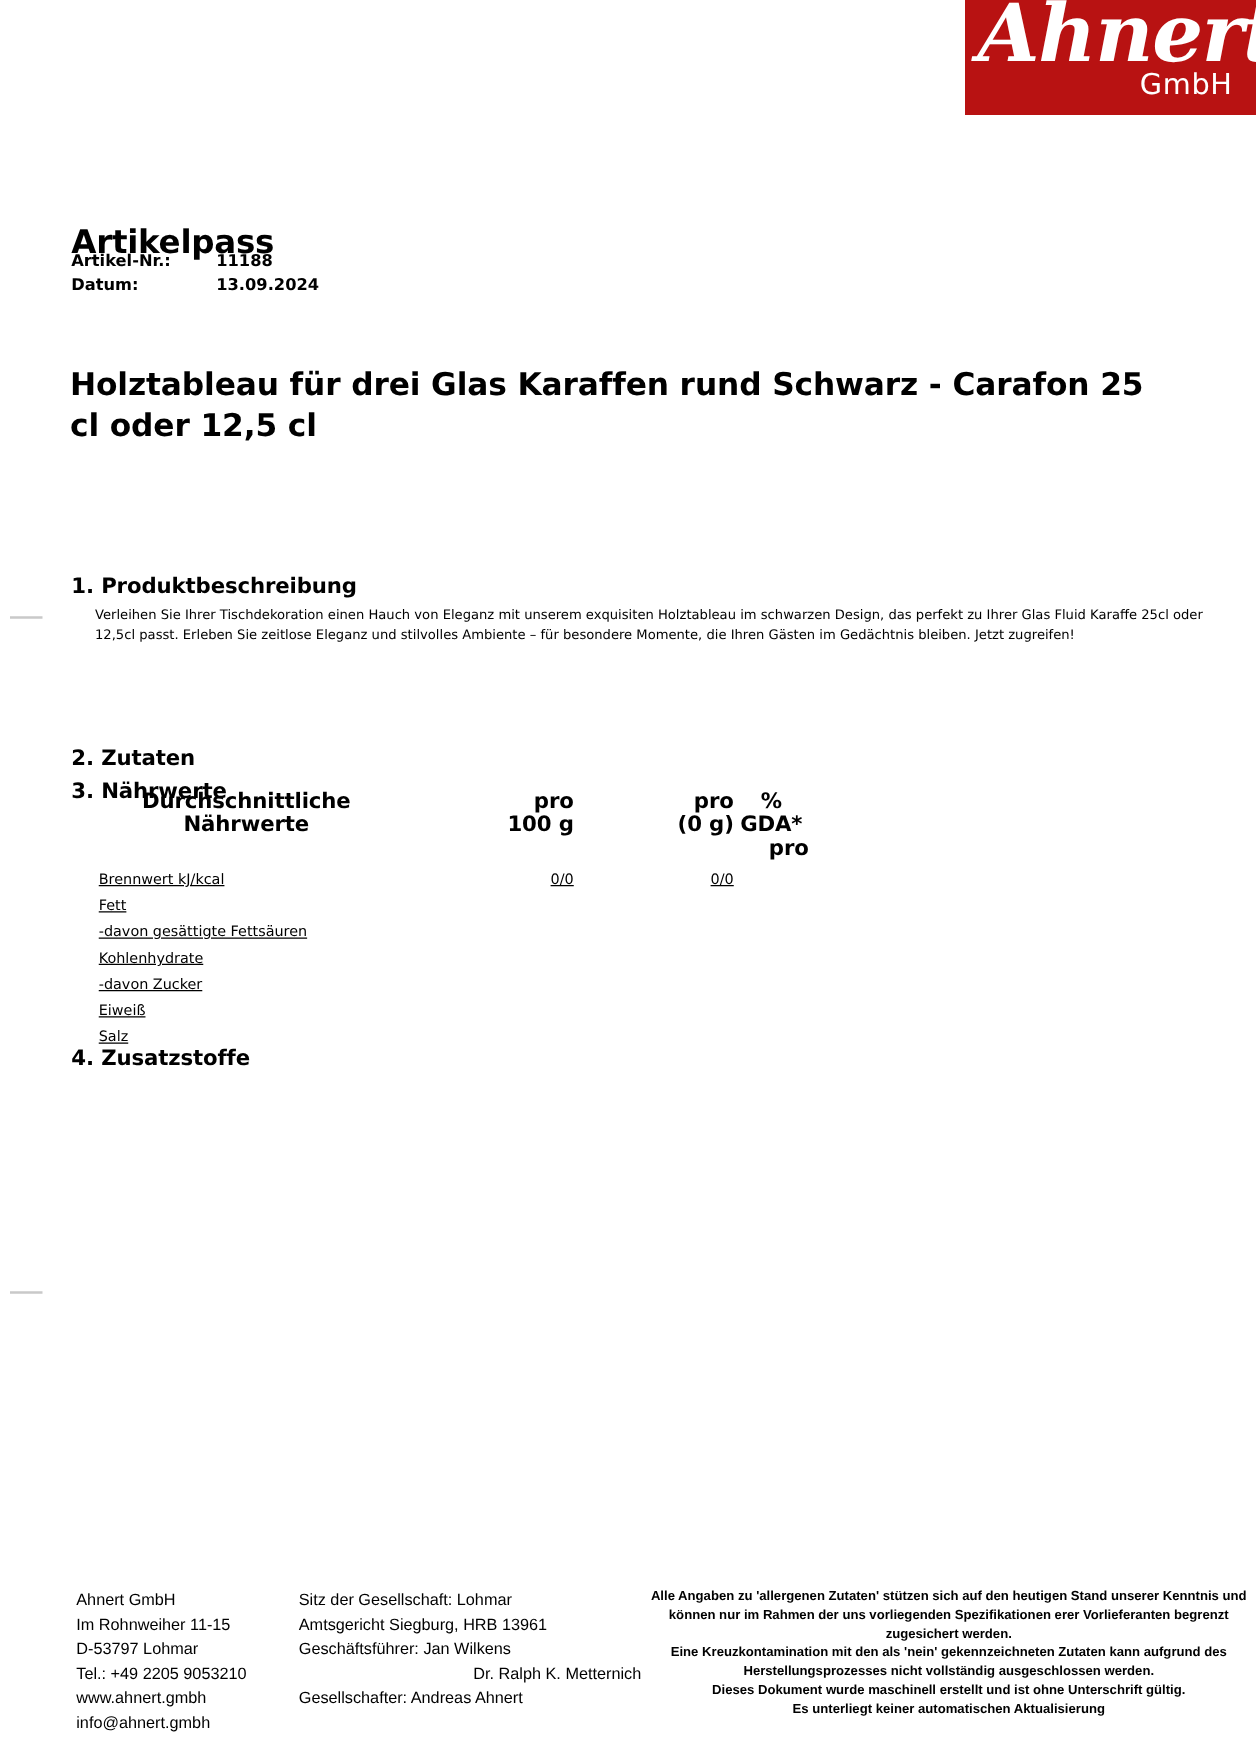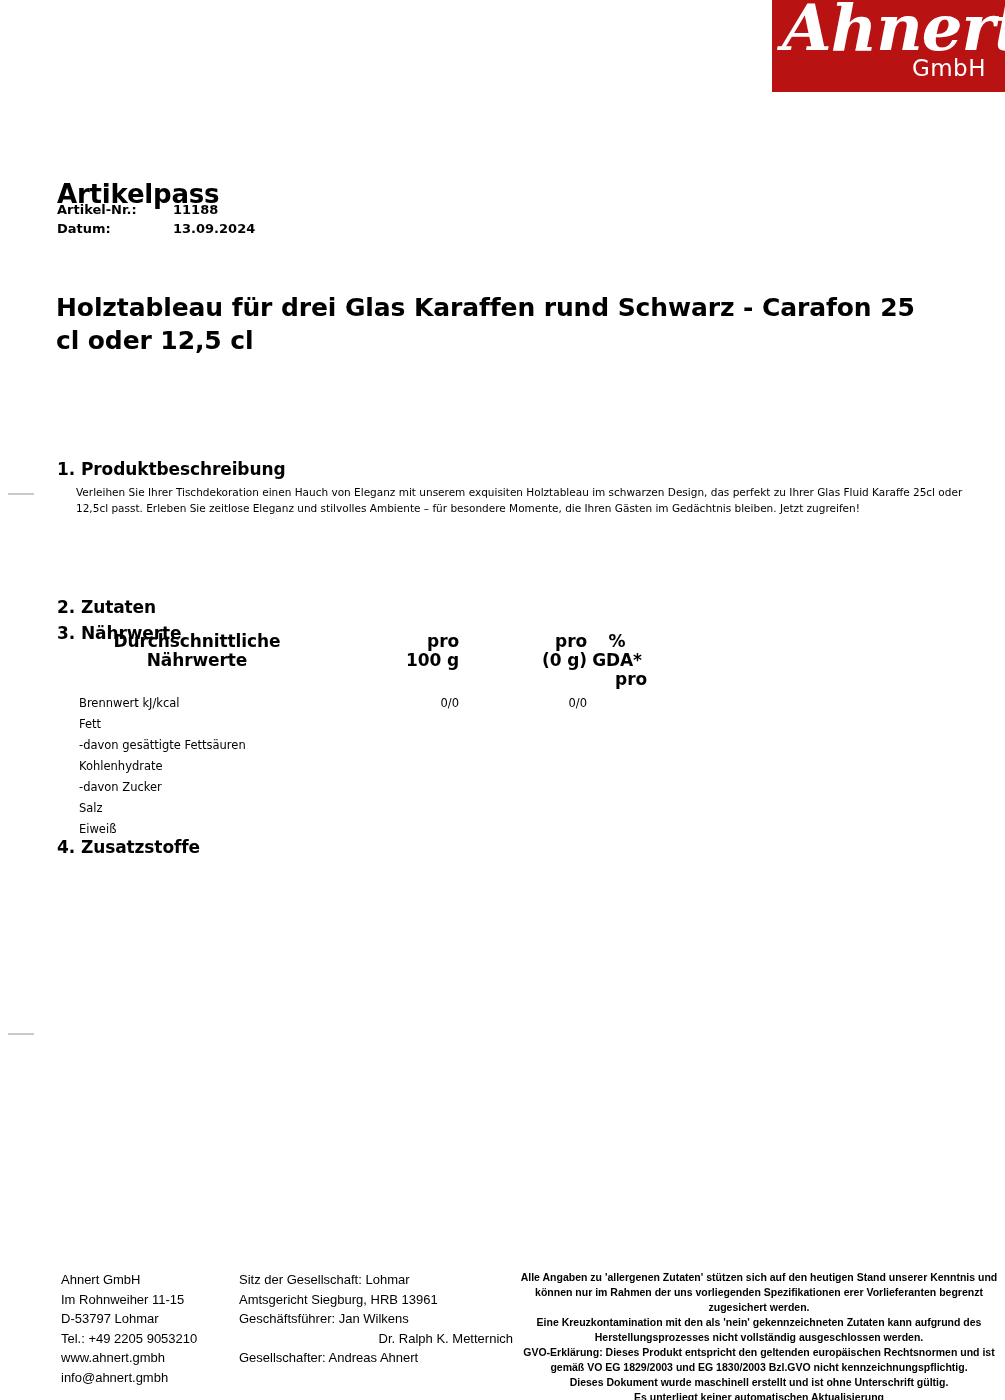--- a/index.html
+++ b/index.html
@@ -153,20 +153,21 @@
   .nutri thead th.num .l1,
   .nutri thead th.num .l2 { display: block; }
   .nutri thead th.c-v3 .l1 { text-align: center; }
   .nutri thead th.c-v3 .l2 { text-align: right; }
 
   .nutri tbody td {
     font-size: 11.5px;
     font-weight: 400;
     line-height: 21px;
     height: 21px;
+    text-decoration: underline;
   }
   .nutri tbody td.num { text-align: right; }
 
   
   .footer {
     position: absolute;
     left: 0;
     top: 1270px;
     width: 1005px;
     height: 130px;
@@ -271,27 +272,27 @@
         <td class="c-v2 num"></td>
         <td class="c-v3 num"></td>
       </tr>
       <tr>
         <td class="c-name">-davon Zucker</td>
         <td class="c-v1 num"></td>
         <td class="c-v2 num"></td>
         <td class="c-v3 num"></td>
       </tr>
       <tr>
+        <td class="c-name">Eiweiß</td>
+        <td class="c-v1 num"></td>
+        <td class="c-v2 num"></td>
+        <td class="c-v3 num"></td>
+      </tr>
+      <tr>
         <td class="c-name">Salz</td>
-        <td class="c-v1 num"></td>
-        <td class="c-v2 num"></td>
-        <td class="c-v3 num"></td>
-      </tr>
-      <tr>
-        <td class="c-name">Eiweiß</td>
         <td class="c-v1 num"></td>
         <td class="c-v2 num"></td>
         <td class="c-v3 num"></td>
       </tr>
     </tbody>
 </table>
 
 <h3 class="section-h" id="sec4">4. Zusatzstoffe</h3>
 
 <div class="footer">
@@ -309,17 +310,16 @@
     <span class="fline">Sitz der Gesellschaft: Lohmar</span>
     <span class="fline">Amtsgericht Siegburg, HRB 13961</span>
     <span class="fline">Geschäftsführer: Jan Wilkens</span>
     <span class="fline indent">Dr. Ralph K. Metternich</span>
     <span class="fline">Gesellschafter: Andreas Ahnert</span>
   </div>
 
   <div class="footer-col fc-notice" id="footer-notice">
       <span class="fline">Alle Angaben zu 'allergenen Zutaten' stützen sich auf den heutigen Stand unserer Kenntnis und können nur im Rahmen der uns vorliegenden Spezifikationen erer Vorlieferanten begrenzt zugesichert werden.</span>
       <span class="fline">Eine Kreuzkontamination mit den als 'nein' gekennzeichneten Zutaten kann aufgrund des Herstellungsprozesses nicht vollständig ausgeschlossen werden.</span>
-      <span class="fline">GVO-Erklärung: Dieses Produkt entspricht den geltenden europäischen Rechtsnormen und ist gemäß VO EG 1829/2003 und EG 1830/2003 Bzl.GVO nicht kennzeichnungspflichtig.</span>
       <span class="fline">Dieses Dokument wurde maschinell erstellt und ist ohne Unterschrift gültig.</span>
       <span class="fline">Es unterliegt keiner automatischen Aktualisierung</span>
     </div>
 </div>
 
 </body></html>

